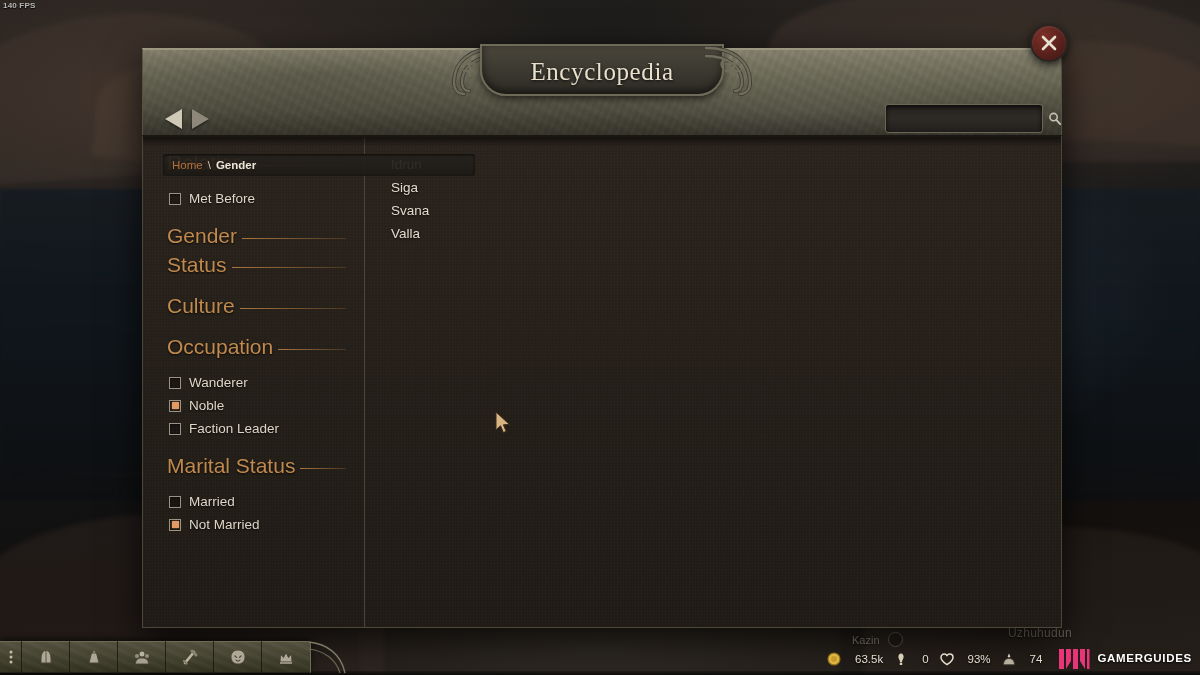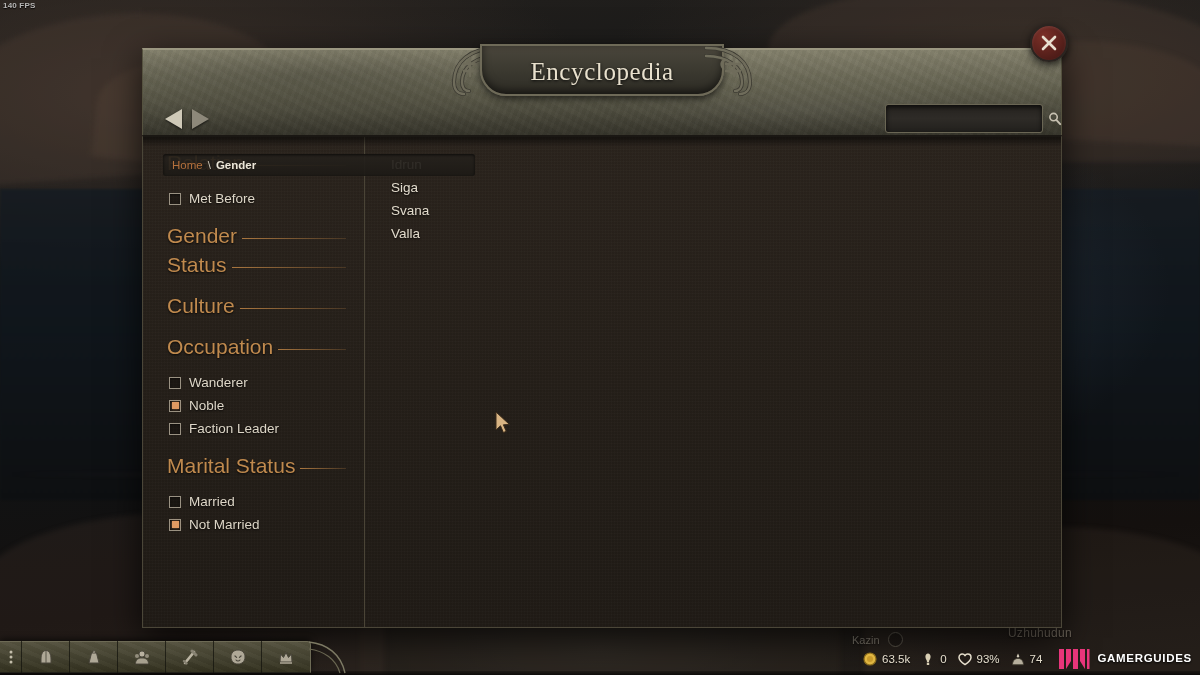--- a/index.html
+++ b/index.html
@@ -268,21 +268,21 @@
   #hud-right {
     position:absolute; right:0; bottom:0; z-index:50;
     display:flex; align-items:center; height:32px; padding-right:8px;
   }
   .stats {
     display:flex; align-items:center; gap:11px; height:26px;
     padding:0 10px 0 22px;
     font-size:11.5px; color:#e5decd;
     text-shadow:0 1px 2px #000;
   }
-  .stat { display:flex; align-items:center; gap:5px; }
+  .stat { display:flex; align-items:center; gap:14px; }
   .stat svg { flex:none; }
 
   .gg-logo {
     display:flex; align-items:center; gap:7px; padding-left:6px;
   }
   .gg-mark { width:32px; height:24px; }
   .gg-text {
     display:flex; line-height:11.5px;
     font-size:11.5px; font-weight:bold; color:#fff; letter-spacing:.7px;
     text-shadow:0 1px 2px #000;

